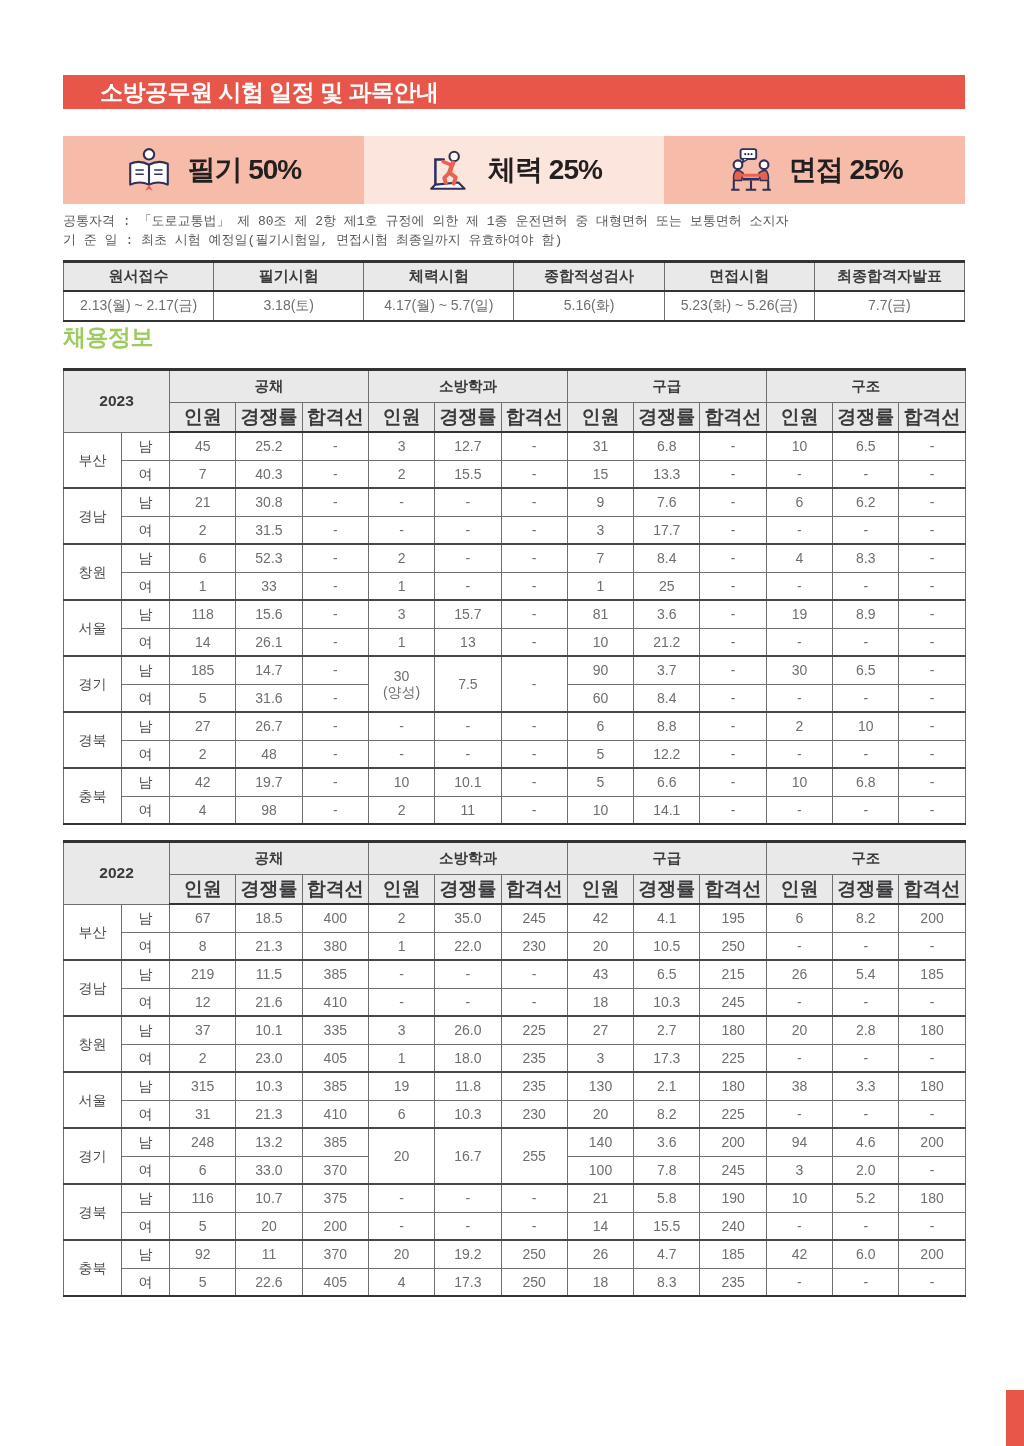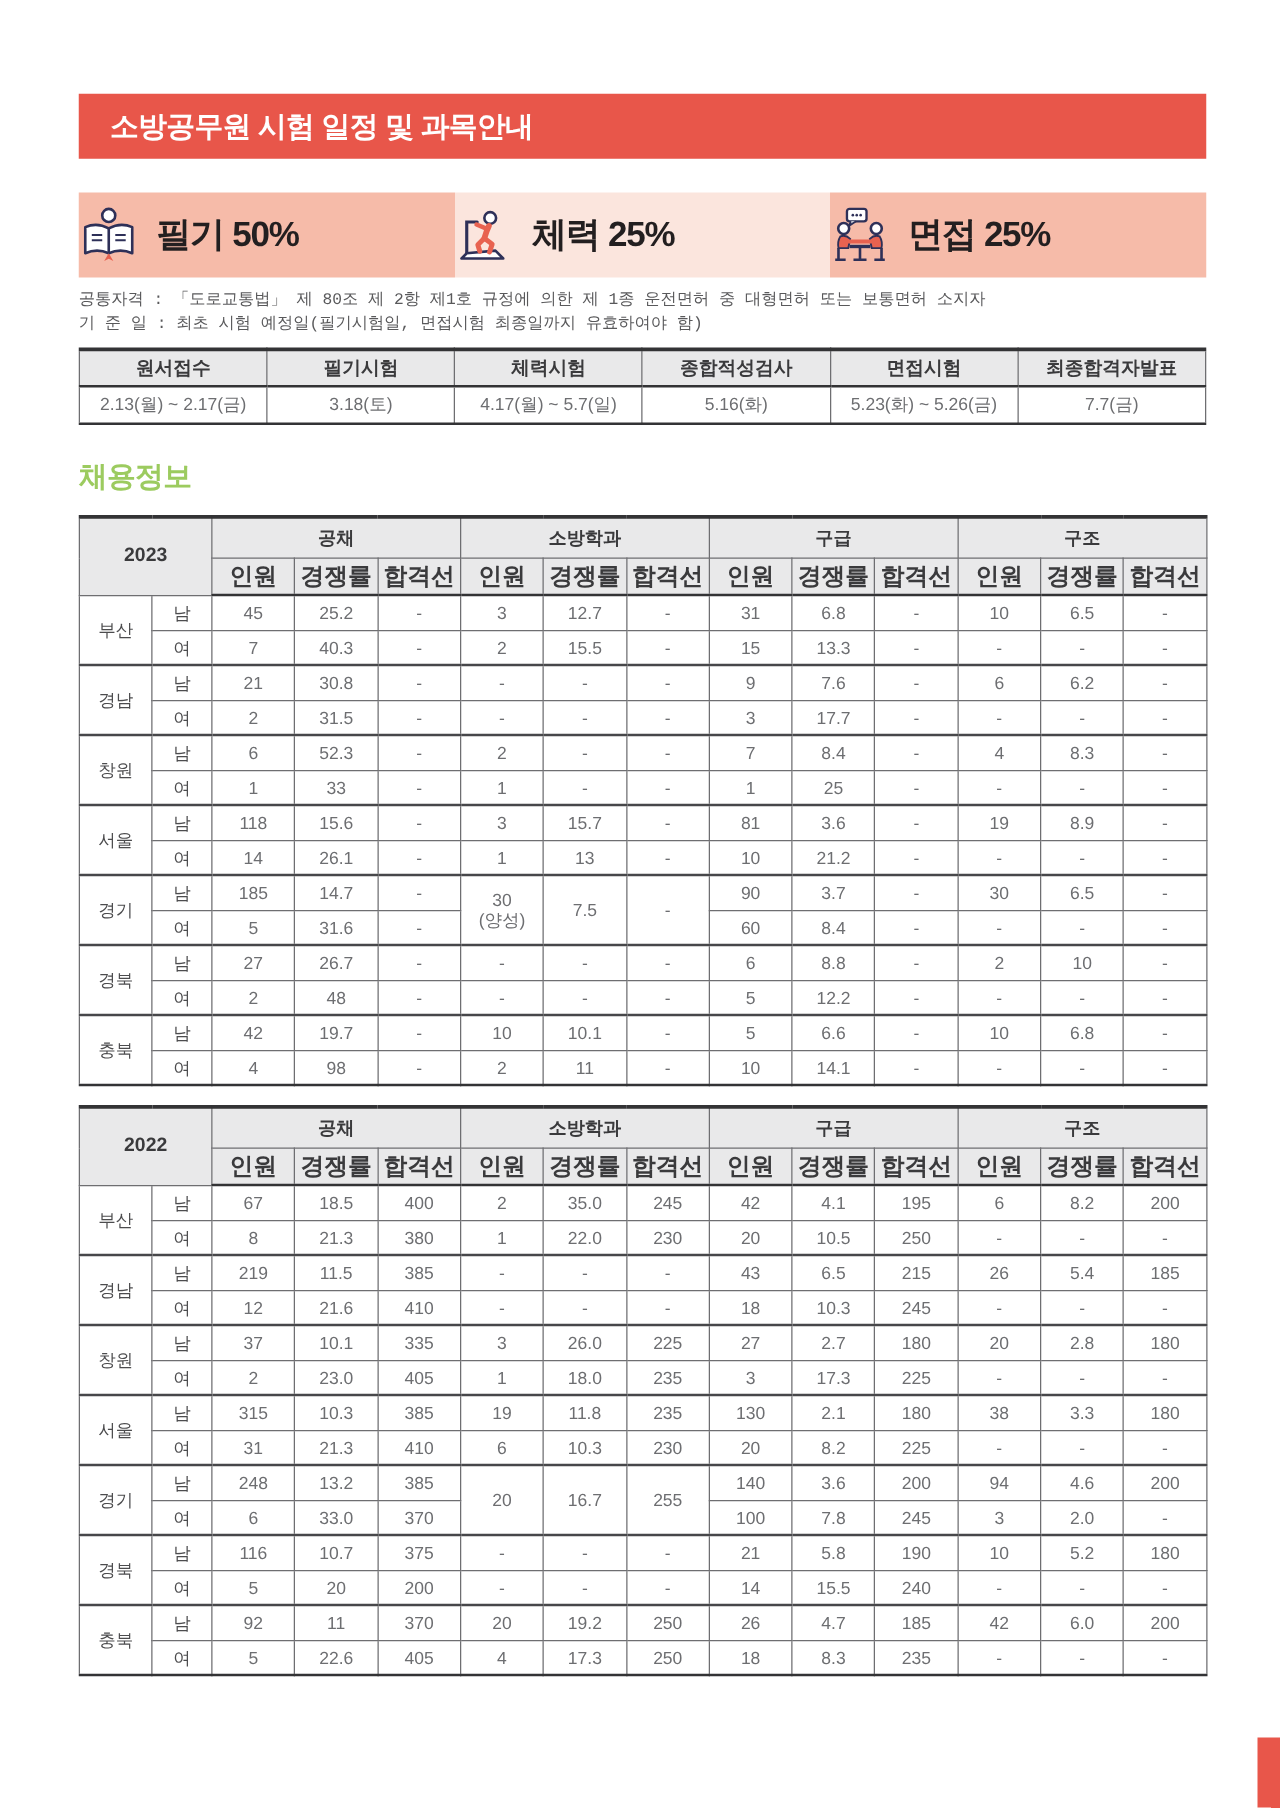--- a/index.html
+++ b/index.html
@@ -17,44 +17,44 @@
   }
   *{box-sizing:border-box;}
   html,body{margin:0;padding:0;}
   body{
     width:1024px;height:1446px;position:relative;background:#fff;overflow:hidden;
     font-family:"Liberation Sans","DejaVu Sans",sans-serif;
   }
   .content{position:absolute;left:63px;top:0;width:902px;}
   
   .banner{
-    margin-top:75px;height:52px;background:var(--banner-red);
-    display:flex;align-items:center;padding-left:25px;
+    margin-top:75px;height:34px;background:var(--banner-red);
+    display:flex;align-items:center;padding-left:37px;
   }
   .banner h1{
     margin:0;color:#fff;font-size:23px;font-weight:800;letter-spacing:-0.5px;
   }
   
   .badges{margin-top:27px;display:flex;height:68px;}
   .badge{
-    flex:1;display:flex;align-items:center;gap:14px;
+    flex:1;display:flex;align-items:center;justify-content:center;gap:14px;
     background:var(--badge-bg);
   }
   .badge.light{background:var(--badge-bg-light);}
   .badge .label{font-size:28px;font-weight:800;color:#231F20;letter-spacing:-1px;}
   .badge svg{display:block;}
   
   .notes{margin-top:9px;color:#59595B;font-size:13px;line-height:1.45;}
   .notes div{white-space:nowrap;font-family:Liberation Mono, monospace;}
   
   .section-heading{
     margin:0;color:var(--heading-green);font-size:23px;font-weight:800;letter-spacing:-0.5px;
   }
   .sh1{margin-top:28px;}
-  .sh2{margin-top:26px;}
+  .sh2{}
   
   table{border-collapse:collapse;width:100%;table-layout:fixed;}
   .schedule-table{margin-top:9px;border-top:3px solid var(--line-strong);border-bottom:2px solid var(--line-strong);}
   .schedule-table th,.schedule-table td{
     border:1px solid var(--line);text-align:center;vertical-align:middle;height:30px;
   }
   .schedule-table th{background:var(--header-gray);color:var(--text-dark);font-size:15px;font-weight:700;border-bottom:2px solid var(--line-strong);}
   .schedule-table td{color:var(--text-data);font-size:14px;}
   
   .recruit{border-top:3px solid var(--line-strong);border-bottom:2px solid var(--line-strong);}

